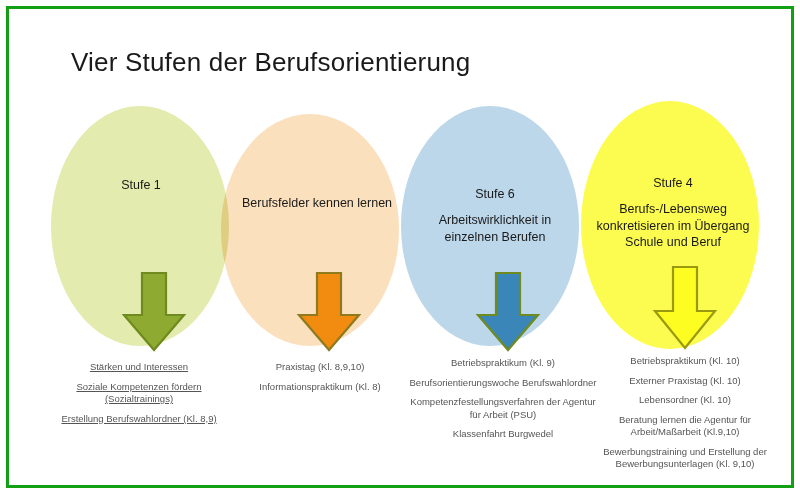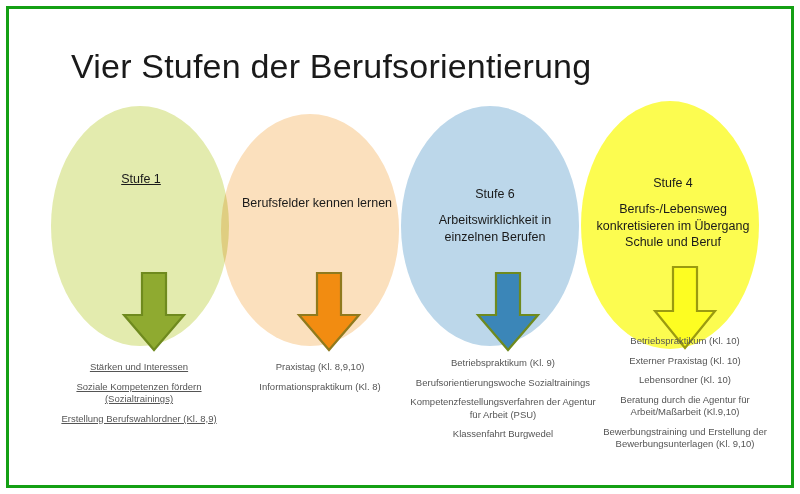--- a/index.html
+++ b/index.html
@@ -19,21 +19,21 @@
     width: 788px;
     height: 482px;
     border: 3px solid #14a014;
     background: #ffffff;
   }
 
   #title {
     position: absolute;
     left: 62px;
     top: 38px;
-    font-size: 34px;
+    font-size: 26px;
     font-weight: 400;
     color: #1a1a1a;
     letter-spacing: 0.2px;
     white-space: nowrap;
   }
 
   
   #circles {
     position: absolute;
     left: 0; top: 0;
@@ -58,21 +58,21 @@
     line-height: 1.34;
     pointer-events: none;
   }
   .stage-label {
     font-size: 12.5px;
     margin-bottom: 9px;
     white-space: nowrap;
   }
   .stage-desc { font-size: 12.5px; }
 
-  .t1 { left: 52px;  top: 162px; width: 160px; text-decoration: underline; }
+  .t1 { left: 52px;  top: 168px; width: 160px; }
   .t2 { left: 228px; top: 186px; width: 160px; }
   .t3 { left: 404px; top: 177px; width: 164px; }
   .t4 { left: 580px; top: 166px; width: 168px; text-align: center; }
 
   
   .arrow { position: absolute; }
 
   
   .list {
     position: absolute;
@@ -80,21 +80,21 @@
     color: #555555;
     font-size: 9.5px;
     line-height: 1.32;
   }
   .list .item { margin-bottom: 7px; }
   .list .item:last-child { margin-bottom: 0; }
 
   .l1 { left: 42px;  top: 352px; width: 176px; text-decoration: underline; }
   .l2 { left: 222px; top: 352px; width: 178px; text-align: center; }
   .l3 { left: 400px; top: 348px; width: 188px; text-align: center; }
-  .l4 { left: 578px; top: 326px; width: 196px; }
+  .l4 { left: 578px; top: 346px; width: 196px; }
 </style>
 </head>
 <body>
 
 <div id="frame">
 
   <div id="title">Vier Stufen der Berufsorientierung</div>
 
   <div id="circles">
     <div class="circle c1"></div>
@@ -139,26 +139,26 @@
     <div class="item">Erstellung Berufswahlordner (Kl. 8,9)</div>
   </div>
 
   <div class="list l2">
     <div class="item">Praxistag (Kl. 8,9,10)</div>
     <div class="item">Informationspraktikum (Kl. 8)</div>
   </div>
 
   <div class="list l3">
     <div class="item">Betriebspraktikum (Kl. 9)</div>
-    <div class="item">Berufsorientierungswoche Sozialtrainings</div>
+    <div class="item">Berufsorientierungswoche Berufswahlordner</div>
     <div class="item">Kompetenzfestellungsverfahren der Agentur für Arbeit (PSU)</div>
     <div class="item">Klassenfahrt Burgwedel</div>
   </div>
 
   <div class="list l4">
     <div class="item">Betriebspraktikum (Kl. 10)</div>
     <div class="item">Externer Praxistag (Kl. 10)</div>
     <div class="item">Lebensordner (Kl. 10)</div>
-    <div class="item">Beratung durch die Agentur für Arbeit/Maßarbeit (Kl.9,10)</div>
+    <div class="item">Beratung lernen die Agentur für Arbeit/Maßarbeit (Kl.9,10)</div>
     <div class="item">Bewerbungstraining und Erstellung der Bewerbungsunterlagen (Kl. 9,10)</div>
   </div>
 
 </div>
 
 </body></html>

